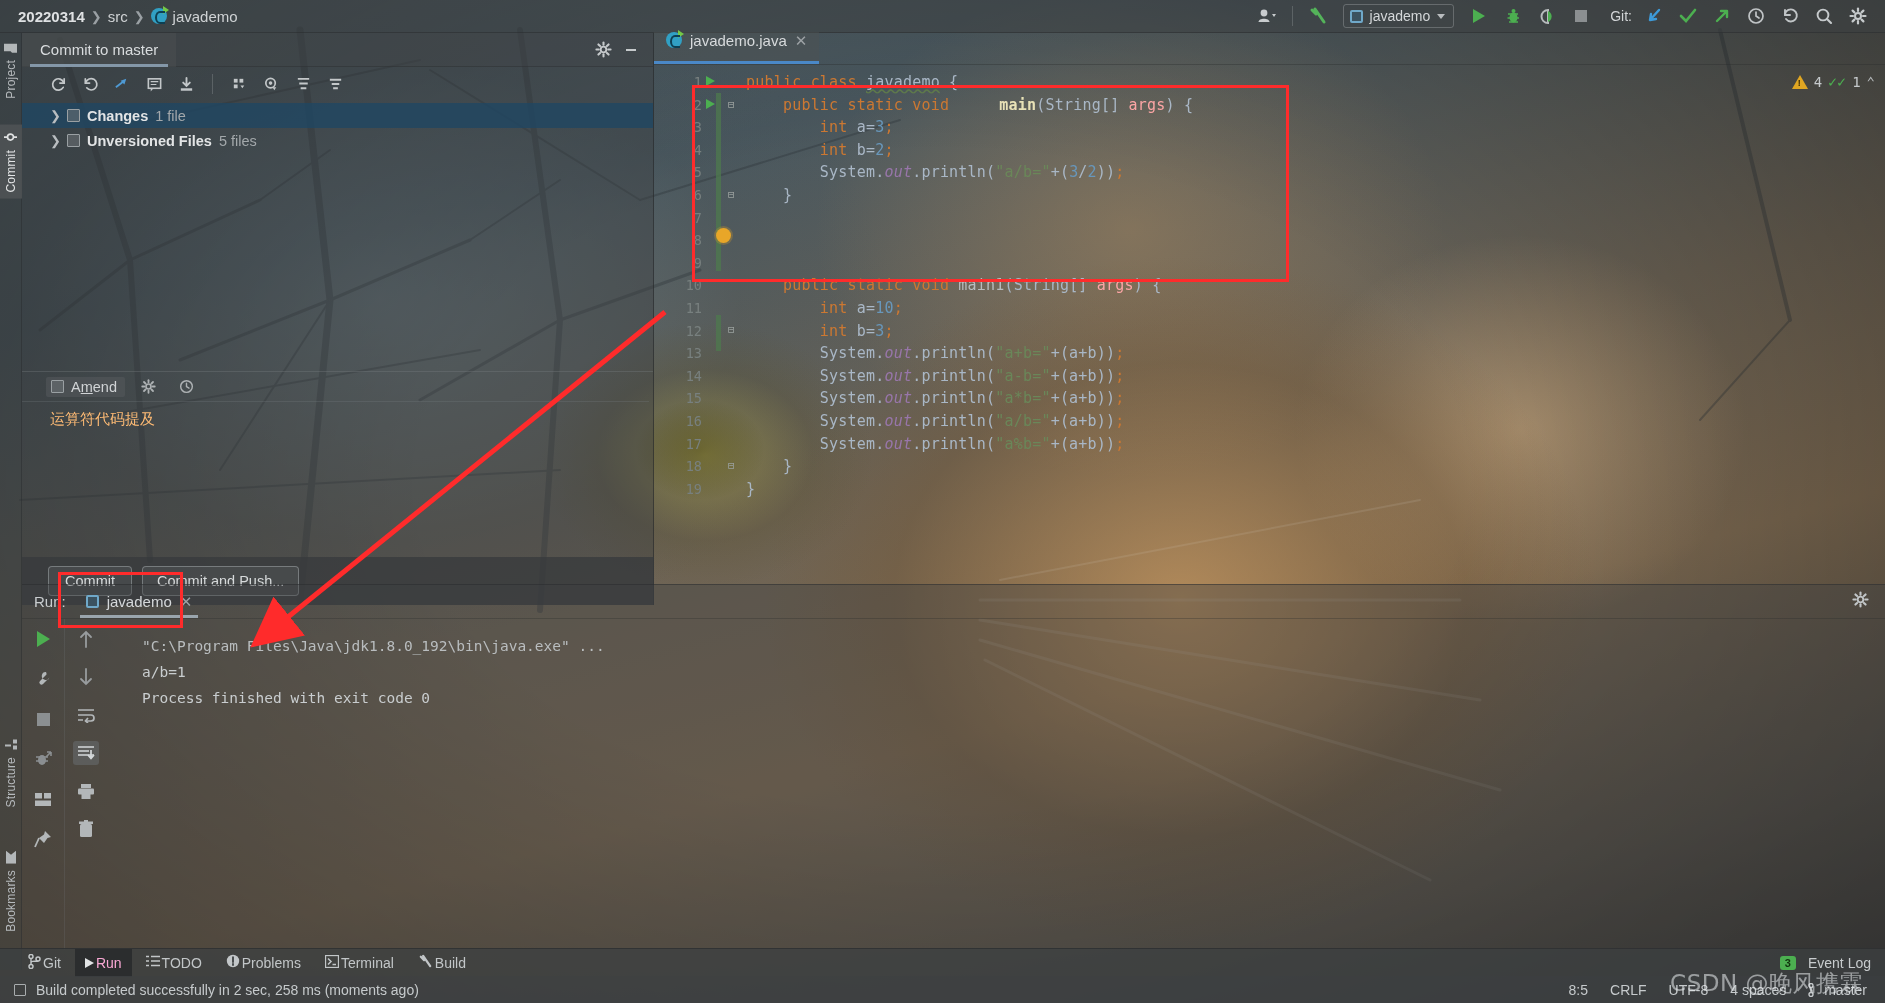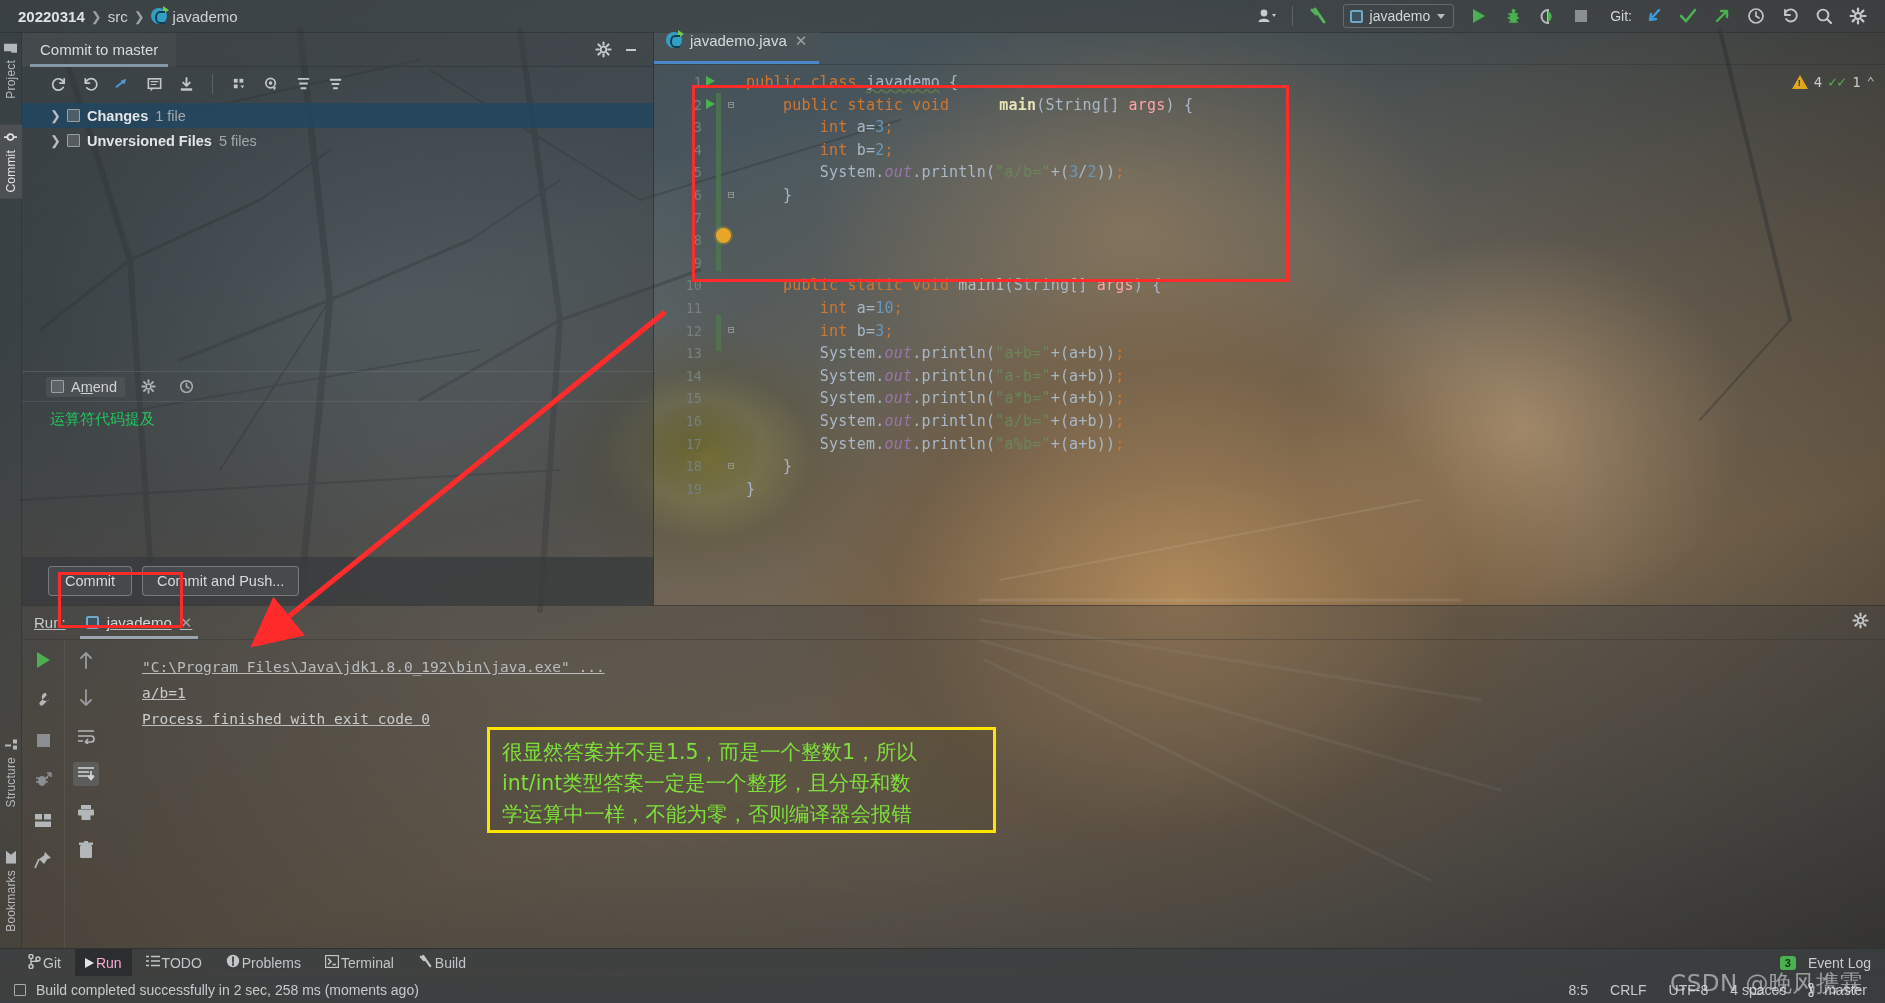--- a/index.html
+++ b/index.html
@@ -119,21 +119,21 @@
     position:absolute; left:0; right:0; top:338px; height:30px;
     display:flex; align-items:center; gap:10px; padding-left:24px;
     border-top:1px solid rgba(120,125,128,.35);
   }
   #amend-chip{ display:flex; align-items:center; gap:7px; background:rgba(85,89,92,.55); padding:2px 8px 2px 5px; border-radius:2px;}
   #amend-chip .lbl{ font-size:14.5px; color:#d0d3d5;}
   #amend-chip .lbl u{ text-decoration:underline;}
   #msgarea{
     position:absolute; left:0; right:4px; top:368px; height:192px;
     border-top:1px solid rgba(120,125,128,.28);
-    padding:8px 0 0 28px; font-size:15px; color:#22c55e;
+    padding:8px 0 0 28px; font-size:15px; color:#fdba74;
   }
   #commit-btns{
     position:absolute; left:0; bottom:0; width:632px; height:48px;
     display:flex; align-items:center; gap:10px; padding-left:26px;
     background:rgba(55,58,60,.75);
   }
   .btn{
     height:30px; min-width:84px; padding:0 14px;
     border:1px solid rgba(152,157,160,.6); border-radius:4px;
     background:rgba(80,84,86,.55); color:#d7dadb; font-size:14.5px;
@@ -181,24 +181,23 @@
   .tri-warn{ width:0;height:0;border-left:8px solid transparent;border-right:8px solid transparent;border-bottom:14px solid #e0a622; position:relative;}
   .tri-warn:after{content:"!"; position:absolute; left:-2px; top:3px; font-size:9px; color:#3b2d05; font-family:"Liberation Sans",sans-serif; font-weight:bold;}
   .dblchk{ color:#4caf50; font-size:15px;}
   #redbox-code{
     position:absolute; left:38px; top:20px; width:597px; height:197px;
     border:3px solid #ff2b2b; pointer-events:none;
   }
 
   
   #runwin{
-    position:absolute; left:22px; top:605px; right:0; height:365px;
+    position:absolute; left:22px; top:584px; right:0; height:365px;
     background:rgba(60,63,65,.38);
     border-top:1px solid rgba(40,42,44,.5);
-    text-decoration:underline;
   }
   #run-head{ height:34px; display:flex; align-items:center; gap:10px; padding-left:12px; border-bottom:1px solid rgba(40,42,44,.3);}
   #run-label{ font-size:15px; color:#c9cdcf;}
   #run-tab{
     display:flex; align-items:center; gap:8px; padding:0 10px; height:32px;
     font-size:15px; color:#d5d8da; position:relative;
   }
   #run-tab:after{ content:""; position:absolute; left:4px; right:4px; bottom:0; height:3px; background:#9aa5ad;}
   #run-gear{ margin-left:auto; padding-right:16px; color:#c2c6c8; font-size:16px;}
   #runbody{ display:flex; height:331px;}
@@ -757,25 +756,20 @@
 
   <svg id="arrow">
     <defs>
       <marker id="ah" markerWidth="10" markerHeight="10" refX="7" refY="5" orient="auto">
         <path d="M0 0 L10 5 L0 10 Z" fill="#ff2b2b"></path>
       </marker>
     </defs>
     <line x1="665" y1="312" x2="262" y2="638" stroke="#ff2b2b" stroke-width="5" marker-end="url(#ah)"></line>
   </svg>
 
-  <div id="annot">
-    <div>很显然答案并不是1.5，而是一个整数1，所以</div>
-    <div>int/int类型答案一定是一个整形，且分母和数</div>
-    <div>学运算中一样，不能为零，否则编译器会报错</div>
-  </div>
 
   <div id="bottombar">
     <div class="bb">
       <span>
         <svg width="13" height="15" viewBox="0 0 13 15">
             <circle cx="3" cy="2.5" r="2" fill="none" stroke="#c2c6c8" stroke-width="1.5"></circle>
             <circle cx="3" cy="12.5" r="2" fill="none" stroke="#c2c6c8" stroke-width="1.5"></circle>
             <circle cx="10" cy="5" r="2" fill="none" stroke="#c2c6c8" stroke-width="1.5"></circle>
             <path d="M3 4.5 L3 10.5 M3 9 C3 6 10 8 10 7" stroke="#c2c6c8" stroke-width="1.4" fill="none"></path>
           </svg>

